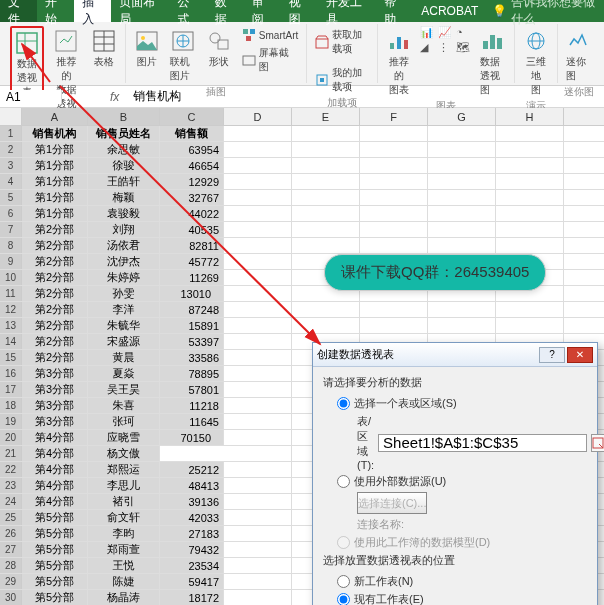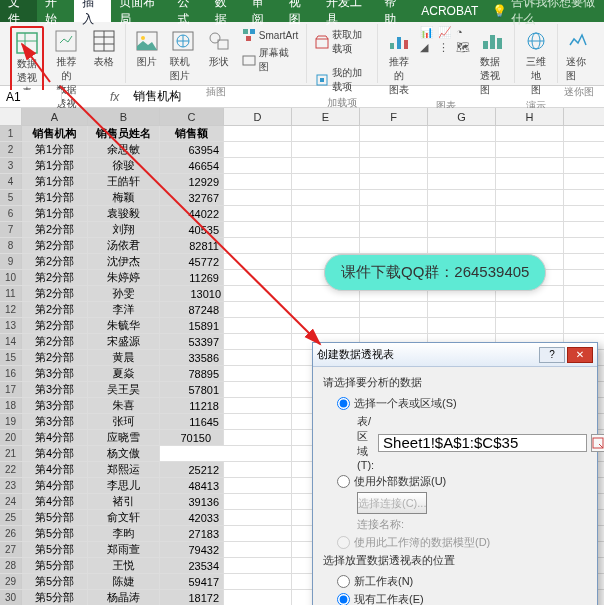--- a/index.html
+++ b/index.html
@@ -27,21 +27,21 @@
 .ch{border-right:1px solid #ccc;text-align:center;font-size:11px;color:#333;display:flex;align-items:center;justify-content:center;}
 .ch.sel{background:#cfcfcf;}
 .cA{width:66px}.cB{width:72px}.cC{width:64px}.cD{width:68px}.cE{width:68px}.cF{width:68px}.cG{width:68px}.cH{width:68px}
 .rows{}
 .row{display:flex;height:16px;border-bottom:1px solid #ddd;}
 .row .rn{width:22px;background:#f0f0f0;border-right:1px solid #ccc;font-size:10px;color:#444;display:flex;align-items:center;justify-content:center;}
 .row .rn.sel{background:#cfcfcf;}
 .cell{border-right:1px solid #ddd;font-size:11px;display:flex;align-items:center;justify-content:center;overflow:hidden;white-space:nowrap;}
 .cell.sel{background:#d8d8d8;}
 .hdr{font-weight:bold;background:#d8d8d8;}
-.note{position:absolute;top:254px;left:324px;background:#5eead4;border:1px solid #ccc;border-radius:18px;padding:8px 16px;font-size:15px;color:#333;box-shadow:0 2px 6px rgba(0,0,0,0.15);}
+.note{position:absolute;top:254px;left:324px;background:#14b8a6;border:1px solid #ccc;border-radius:18px;padding:8px 16px;font-size:15px;color:#333;box-shadow:0 2px 6px rgba(0,0,0,0.15);}
 .note .qq{color:#333;}
 .dialog{position:absolute;top:342px;left:312px;width:286px;background:#f0f0f0;border:1px solid #7a9ac0;box-shadow:4px 4px 10px rgba(0,0,0,0.3);font-size:11px;}
 .dlg-title{height:24px;background:linear-gradient(#fff,#e3ecf7);display:flex;align-items:center;justify-content:space-between;padding:0 4px;border-bottom:1px solid #b8c8dd;}
 .dlg-title .winbtns{display:flex;gap:2px;}
 .winbtn{width:26px;height:16px;border:1px solid #9ab;background:#e8eef7;font-size:10px;display:flex;align-items:center;justify-content:center;cursor:pointer;}
 .winbtn.close{background:#d04030;color:#fff;border-color:#a02010;}
 .dlg-body{padding:8px 10px;color:#333;}
 .sect{margin-bottom:6px;}
 .frow{display:flex;align-items:center;gap:4px;margin:3px 0 3px 14px;}
 .txtin{flex:1;border:1px solid #999;background:#fff;height:18px;padding:0 4px;font-size:15px;}
@@ -384,21 +384,21 @@
 <div class="cell cD"></div>
         <div class="cell cE"></div>
         <div class="cell cF"></div>
         <div class="cell cG"></div>
         <div class="cell cH"></div>
       </div>
       <div class="row">
         <div class="rn sel">11</div>
 <div class="cell cA sel">第2分部</div>
 <div class="cell cB sel">孙雯</div>
-<div class="cell cC sel" style="justify-content:flex-end;padding-right:2px;">13010</div>
+<div class="cell cC sel" style="justify-content:flex-end;padding-right:12px;">13010</div>
 <div class="cell cD"></div>
         <div class="cell cE"></div>
         <div class="cell cF"></div>
         <div class="cell cG"></div>
         <div class="cell cH"></div>
       </div>
       <div class="row">
         <div class="rn sel">12</div>
 <div class="cell cA sel">第2分部</div>
 <div class="cell cB sel">李洋</div>

